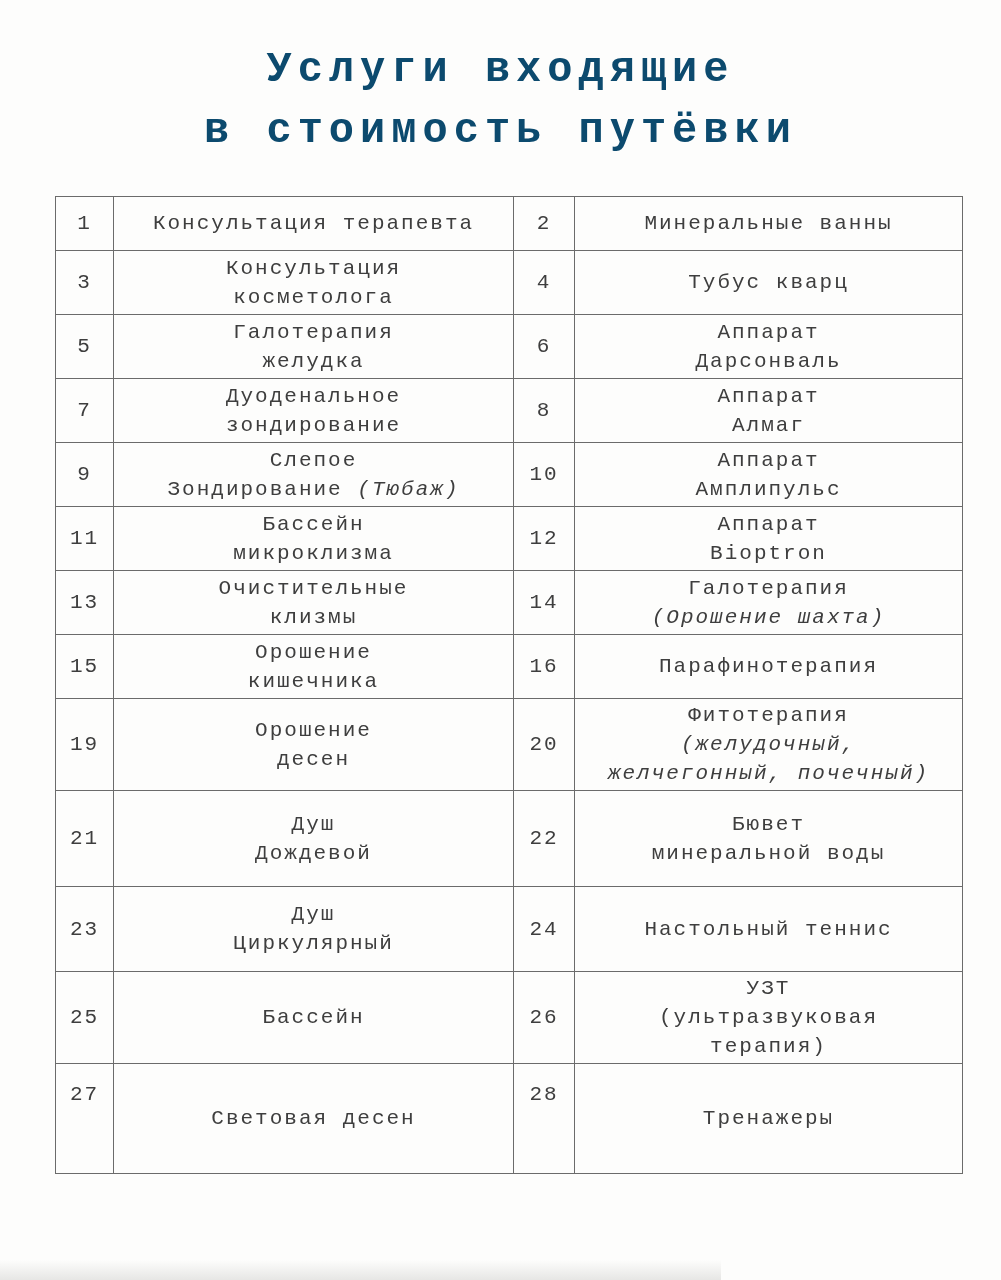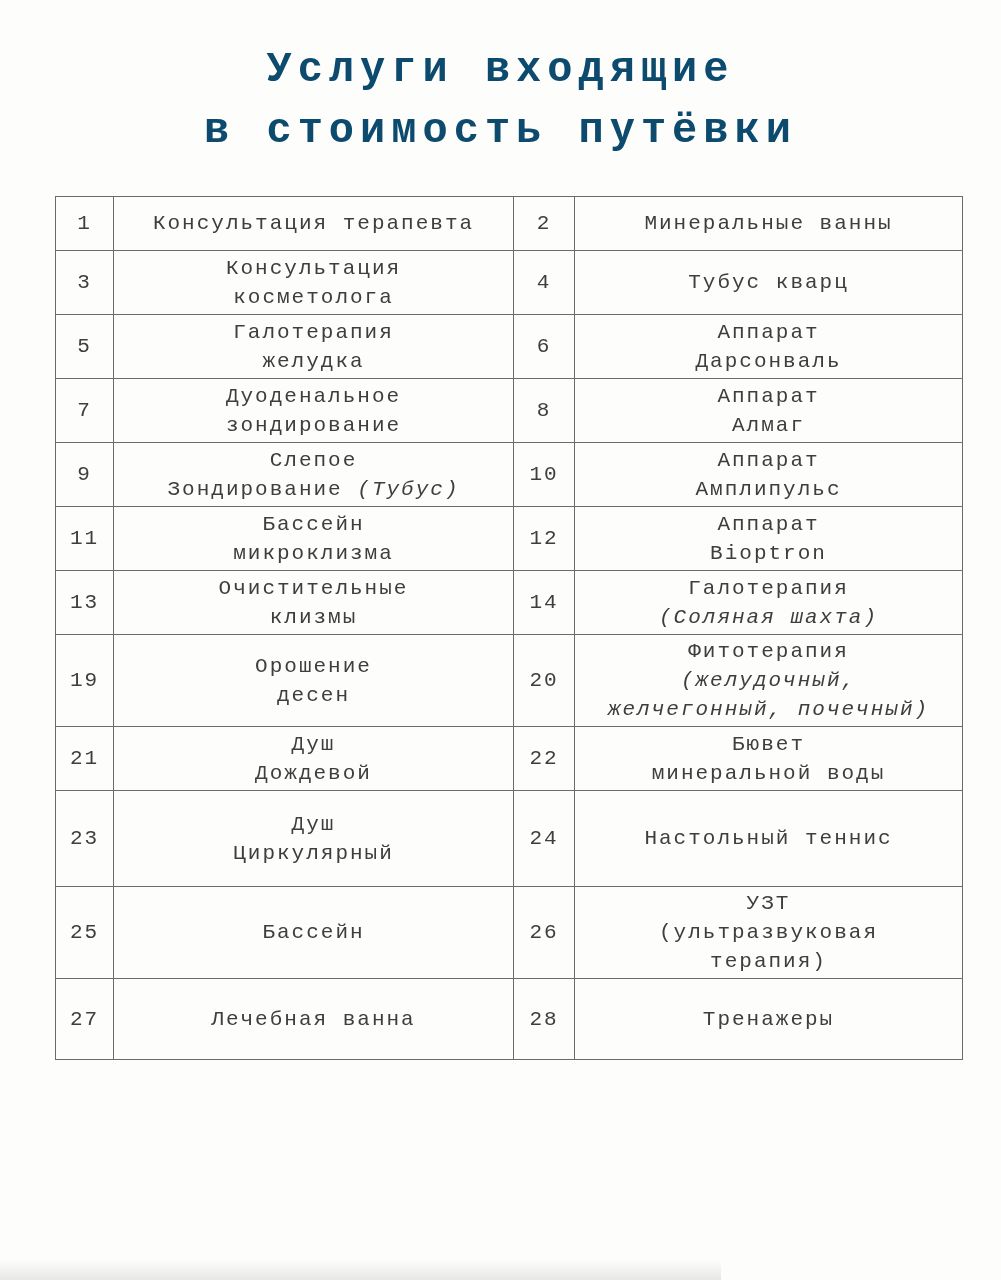--- a/index.html
+++ b/index.html
@@ -129,21 +129,21 @@
     <td class="num">8</td>
     <td class="svc">
           <div class="line"><span>Аппарат</span></div>
           <div class="line"><span>Алмаг</span></div>
         </td>
   </tr>
       <tr>
     <td class="num">9</td>
     <td class="svc">
           <div class="line"><span>Слепое</span></div>
-          <div class="line"><span>Зондирование </span><span class="it">(Тубус)</span></div>
+          <div class="line"><span>Зондирование </span><span class="it">(Тюбаж)</span></div>
         </td>
     <td class="num">10</td>
     <td class="svc">
           <div class="line"><span>Аппарат</span></div>
           <div class="line"><span>Амплипульс</span></div>
         </td>
   </tr>
       <tr>
     <td class="num">11</td>
     <td class="svc">
@@ -158,21 +158,32 @@
   </tr>
       <tr>
     <td class="num">13</td>
     <td class="svc">
           <div class="line"><span>Очистительные</span></div>
           <div class="line"><span>клизмы</span></div>
         </td>
     <td class="num">14</td>
     <td class="svc">
           <div class="line"><span>Галотерапия</span></div>
-          <div class="line"><span class="it">(Соляная шахта)</span></div>
+          <div class="line"><span class="it">(Орошение шахта)</span></div>
+        </td>
+  </tr>
+      <tr>
+    <td class="num">15</td>
+    <td class="svc">
+          <div class="line"><span>Орошение</span></div>
+          <div class="line"><span>кишечника</span></div>
+        </td>
+    <td class="num">16</td>
+    <td class="svc">
+          <div class="line"><span>Парафинотерапия</span></div>
         </td>
   </tr>
       <tr>
     <td class="num">19</td>
     <td class="svc">
           <div class="line"><span>Орошение</span></div>
           <div class="line"><span>десен</span></div>
         </td>
     <td class="num">20</td>
     <td class="svc">
@@ -212,21 +223,21 @@
     <td class="num">26</td>
     <td class="svc">
           <div class="line"><span>УЗТ</span></div>
           <div class="line"><span>(ультразвуковая</span></div>
           <div class="line"><span>терапия)</span></div>
         </td>
   </tr>
       <tr>
     <td class="num">27</td>
     <td class="svc">
-          <div class="line"><span>Лечебная ванна</span></div>
+          <div class="line"><span>Световая десен</span></div>
         </td>
     <td class="num">28</td>
     <td class="svc">
           <div class="line"><span>Тренажеры</span></div>
         </td>
   </tr>
     </tbody>
 </table>
 
 <div class="scan-shade"></div>

